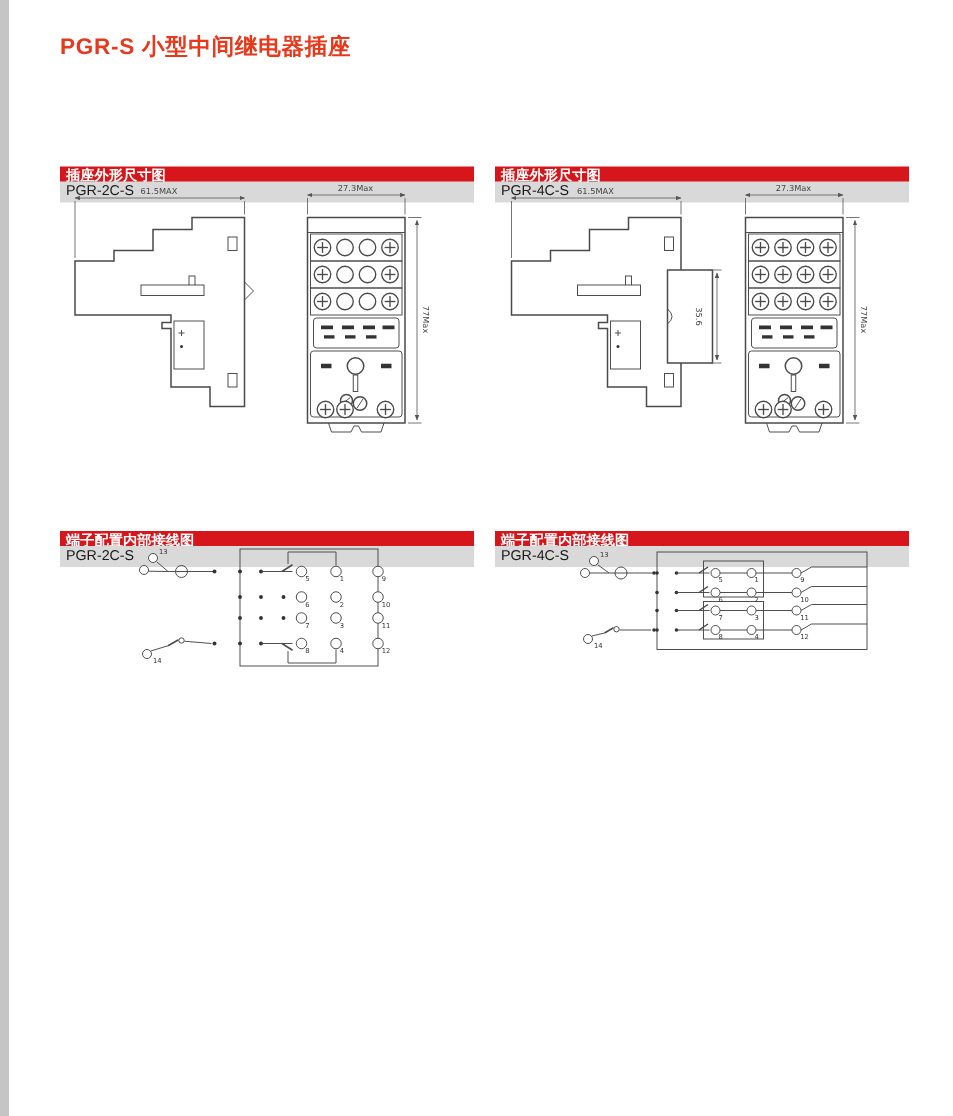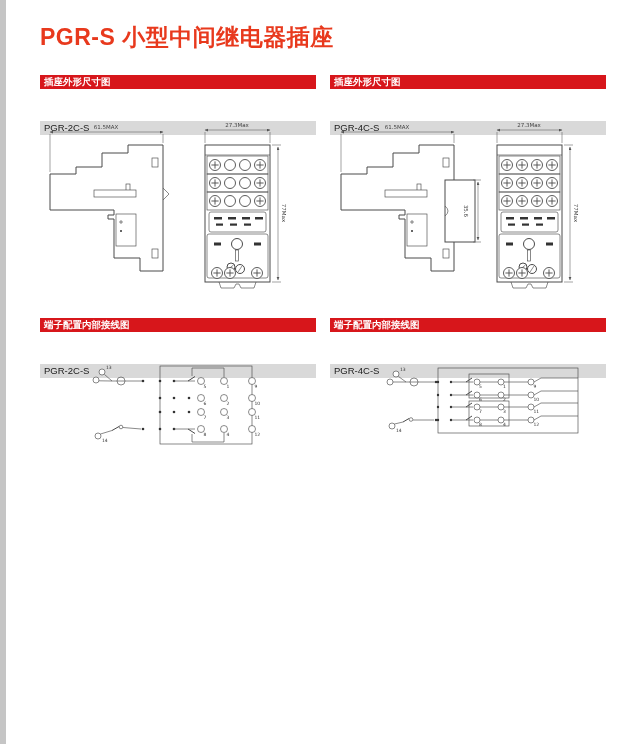--- a/index.html
+++ b/index.html
@@ -1,23 +1,23 @@
 <!DOCTYPE html>
 <html><head>
 <meta charset="utf-8">
 <style>
   html,body{margin:0;padding:0;background:#ffffff;}
   .page{position:relative;width:635px;height:744px;background:#fff;
         font-family:"Liberation Sans",sans-serif;overflow:hidden;}
   .page-edge{position:absolute;left:0;top:0;width:6px;height:744px;background:#c5c5c5;}
-  .page-title{position:absolute;left:40px;top:22px;font-size:23px;font-weight:bold;
+  .page-title{position:absolute;left:40px;top:22px;font-size:15px;font-weight:bold;
         color:#e8391d;letter-spacing:.5px;white-space:nowrap;}
   .bar-red{position:absolute;width:276px;height:14px;background:#d7161b;color:#fff;
         font-size:9.5px;font-weight:bold;line-height:14px;padding-left:4px;
-        box-sizing:border-box;white-space:nowrap;}
+        box-sizing:border-box;white-space:nowrap;margin-top:36px;}
   .bar-gray{position:absolute;width:276px;height:14px;background:#d9d9d9;color:#1a1a1a;
         font-size:9.5px;line-height:14px;padding-left:4px;box-sizing:border-box;margin-top:32px;}
   svg.drawing{position:absolute;}
   .ln{fill:none;stroke:#4a4a4a;stroke-width:1;}
   .lnf{fill:#ffffff;stroke:#4a4a4a;stroke-width:1;}
   .thin{stroke-width:.65;}
   .dim{fill:none;stroke:#666;stroke-width:.6;}
   .dot{fill:#333;stroke:none;}
   text{font-family:"DejaVu Sans",sans-serif;}
   .dimtxt{font-size:5.5px;fill:#444;}

